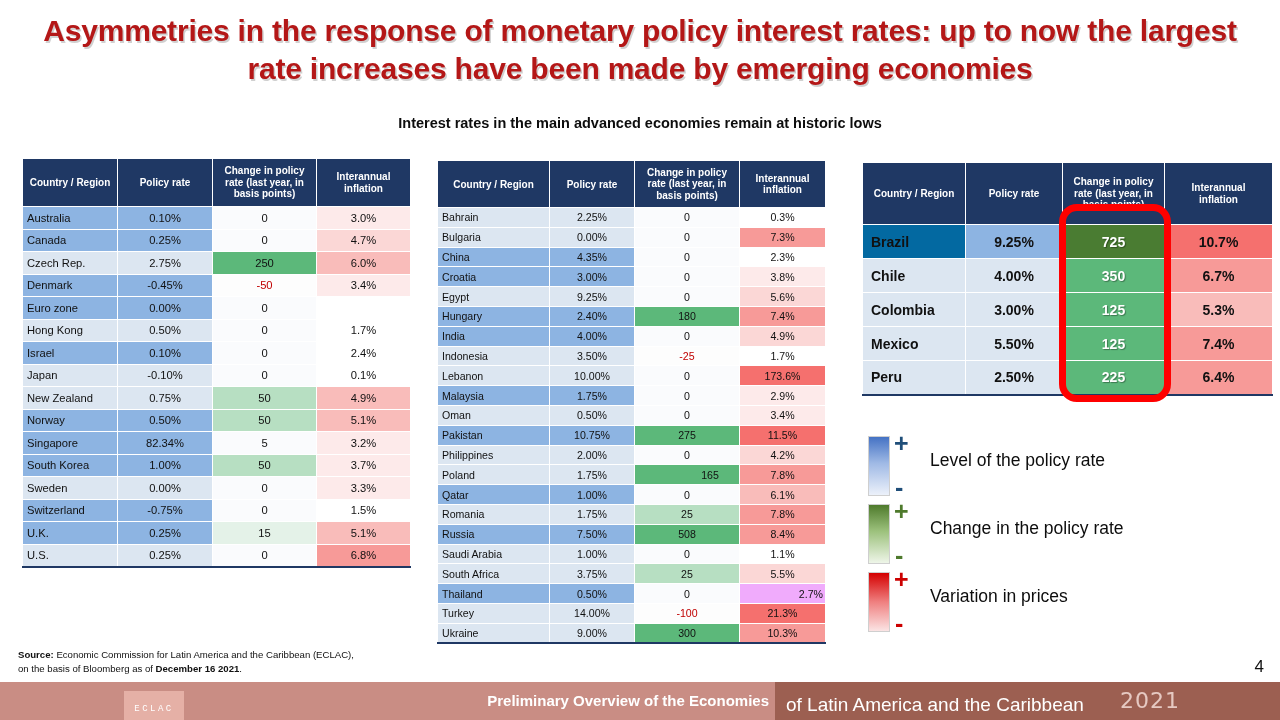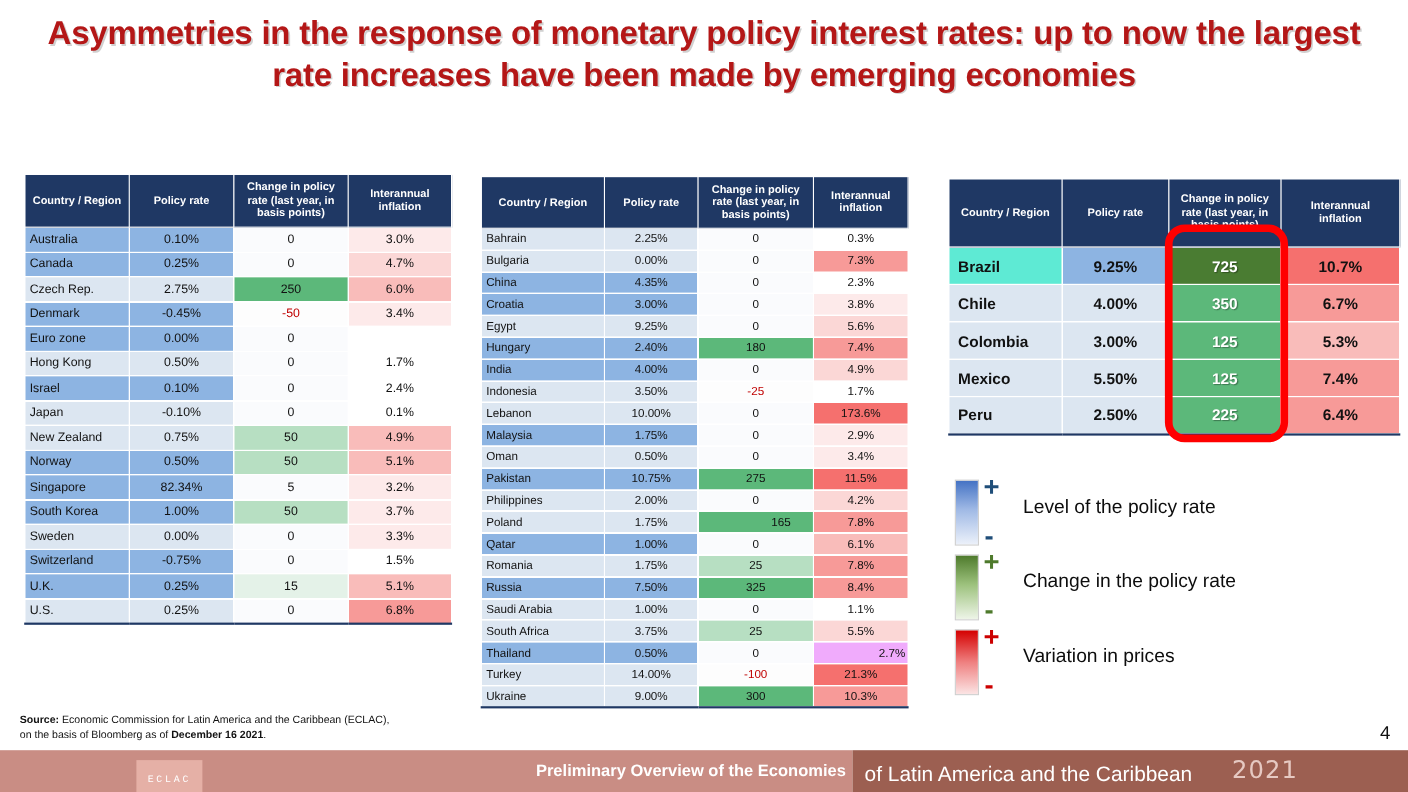--- a/index.html
+++ b/index.html
@@ -109,20 +109,21 @@
     position: absolute; left: 1120px; top: 6px;
     color: #e6c9c2; font-size: 22px; letter-spacing: 1px; font-family: "DejaVu Sans", sans-serif;
   }
 </style>
 </head>
 <body>
 
 <div class="slide">
 
   <div class="title">Asymmetries in the response of monetary policy interest rates: up to now the largest rate increases have been made by emerging economies</div>
+  <div class="subtitle">Interest rates in the main advanced economies remain at historic lows</div>
 
   <table class="tbl" id="t1">
     <colgroup>
         <col style="width:95px">
         <col style="width:95px">
         <col style="width:104px">
         <col style="width:94px">
       </colgroup>
     <thead>
       <tr>
@@ -356,21 +357,21 @@
         </tr>
         <tr>
           <td class="name" style="background: rgb(220, 230, 241);">Romania</td>
           <td style="background: rgb(220, 230, 241);">1.75%</td>
           <td style="background: rgb(183, 223, 194);">25</td>
           <td style="background: rgb(247, 154, 152);">7.8%</td>
         </tr>
         <tr>
           <td class="name" style="background: rgb(141, 180, 226);">Russia</td>
           <td style="background: rgb(141, 180, 226);">7.50%</td>
-          <td style="background: rgb(92, 184, 122);">325</td>
+          <td style="background: rgb(92, 184, 122);">508</td>
           <td style="background: rgb(247, 154, 152);">8.4%</td>
         </tr>
         <tr>
           <td class="name" style="background: rgb(220, 230, 241);">Saudi Arabia</td>
           <td style="background: rgb(220, 230, 241);">1.00%</td>
           <td style="background: rgb(250, 251, 253);">0</td>
           <td style="background: rgb(255, 255, 255);">1.1%</td>
         </tr>
         <tr>
           <td class="name" style="background: rgb(220, 230, 241);">South Africa</td>
@@ -416,21 +417,21 @@
           <span style="display: block; line-height: 1.15;">basis points)</span>
         </th>
         <th>
           <span style="display: block; line-height: 1.15;">Interannual</span>
           <span style="display: block; line-height: 1.15;">inflation</span>
         </th>
       </tr>
     </thead>
     <tbody>
         <tr>
-          <td class="name" style="background: #5eead4;">Brazil</td>
+          <td class="name" style="background: #0369a1;">Brazil</td>
           <td style="background: rgb(141, 180, 226);">9.25%</td>
           <td class="chg" style="background: rgb(74, 124, 50);">725</td>
           <td style="background: rgb(245, 112, 110);">10.7%</td>
         </tr>
         <tr>
           <td class="name" style="background: rgb(220, 230, 241);">Chile</td>
           <td style="background: rgb(220, 230, 241);">4.00%</td>
           <td class="chg" style="background: rgb(92, 184, 122);">350</td>
           <td style="background: rgb(247, 154, 152);">6.7%</td>
         </tr>

